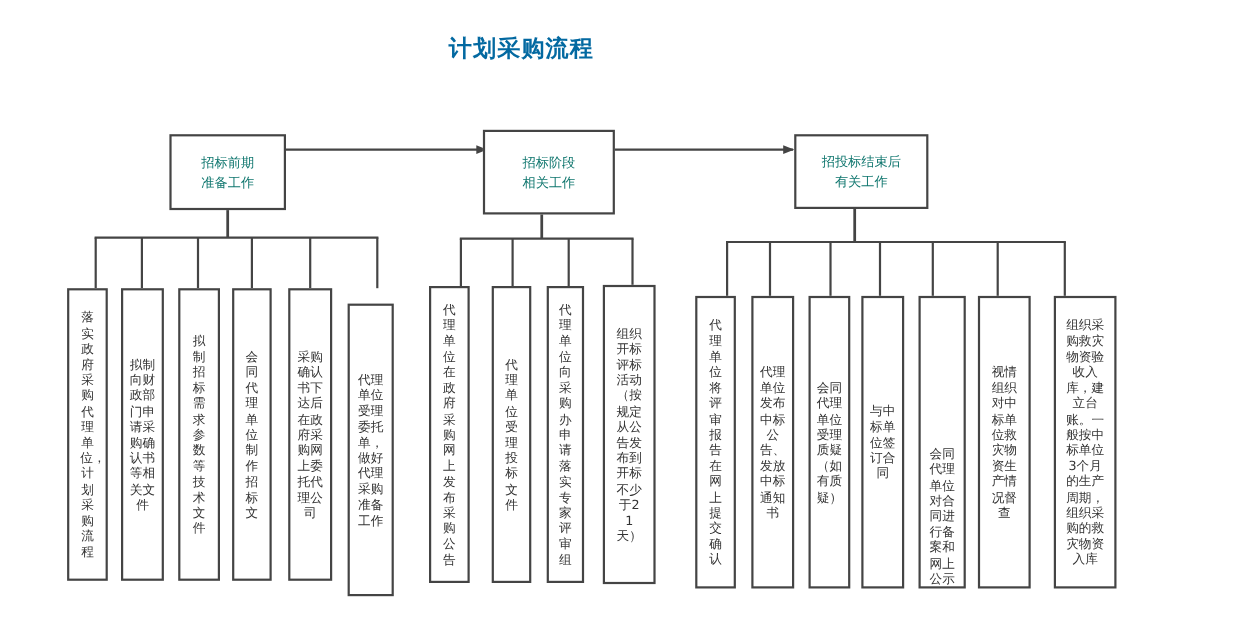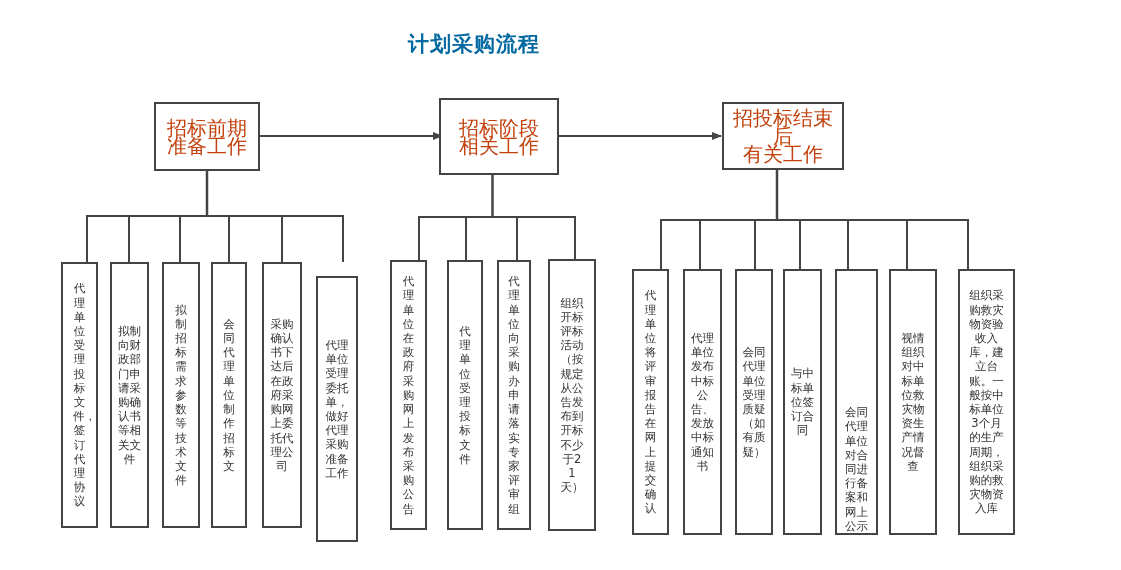--- a/index.html
+++ b/index.html
@@ -3,21 +3,21 @@
 <meta charset="utf-8">
 <style>
   html, body { margin: 0; padding: 0; background: #ffffff; }
   body { width: 1121px; height: 570px; position: relative; overflow: hidden;
          font-family: "DejaVu Sans", "Liberation Sans", sans-serif; color: #333333; }
   #title { position: absolute; left: 408px; top: 30px; font-size: 21px; font-weight: bold;
            color: #0369a1; letter-spacing: 1px; white-space: nowrap; }
   svg#lines { position: absolute; left: 0; top: 0; }
   .stage-box { position: absolute; box-sizing: border-box; border: 2px solid #444444;
                background: #fff; display: flex; align-items: center; justify-content: center;
-               text-align: center; font-size: 20px; line-height: 18px; color: #c2410c; padding: 4px; }
+               text-align: center; font-size: 12px; line-height: 18px; color: #0f766e; padding: 4px; margin-top: 20px; }
   .task-box { position: absolute; box-sizing: border-box; border: 2px solid #444444;
               background: #fff; display: flex; align-items: center; justify-content: center; }
   .task-text { text-align: center; font-size: 11.5px; line-height: 14.2px; color: #333;
                word-break: break-all; margin: 0 auto; }
 </style>
 </head>
 <body>
 
 <div id="title">计划采购流程</div>
 
@@ -55,21 +55,21 @@
       <line x1="542" y1="136" x2="721" y2="136" stroke="#444444" stroke-width="2" marker-end="url(#arrowhead)"></line>
     </g>
 </svg>
 
 <div id="diagram">
     <div class="stage-box" style="left: 154px; top: 102px; width: 106px; height: 69px;">
       <div style="white-space: pre-line;">招标前期
 准备工作</div>
     </div>
     <div class="task-box" style="left: 61px; top: 262px; width: 37px; height: 266px;">
-      <div class="task-text" style="width: 13px;">代理单位受理投标文件，签订代理协议</div>
+      <div class="task-text" style="width: 13px;">落实政府采购代理单位，计划采购流程</div>
     </div>
     <div class="task-box" style="left: 110px; top: 262px; width: 39px; height: 266px;">
       <div class="task-text" style="width: 26px;">拟制向财政部门申请采购确认书等相关文件</div>
     </div>
     <div class="task-box" style="left: 162px; top: 262px; width: 38px; height: 266px;">
       <div class="task-text" style="width: 13px;">拟制招标需求参数等技术文件</div>
     </div>
     <div class="task-box" style="left: 211px; top: 262px; width: 36px; height: 266px;">
       <div class="task-text" style="width: 13px;">会同代理单位制作招标文</div>
     </div>

